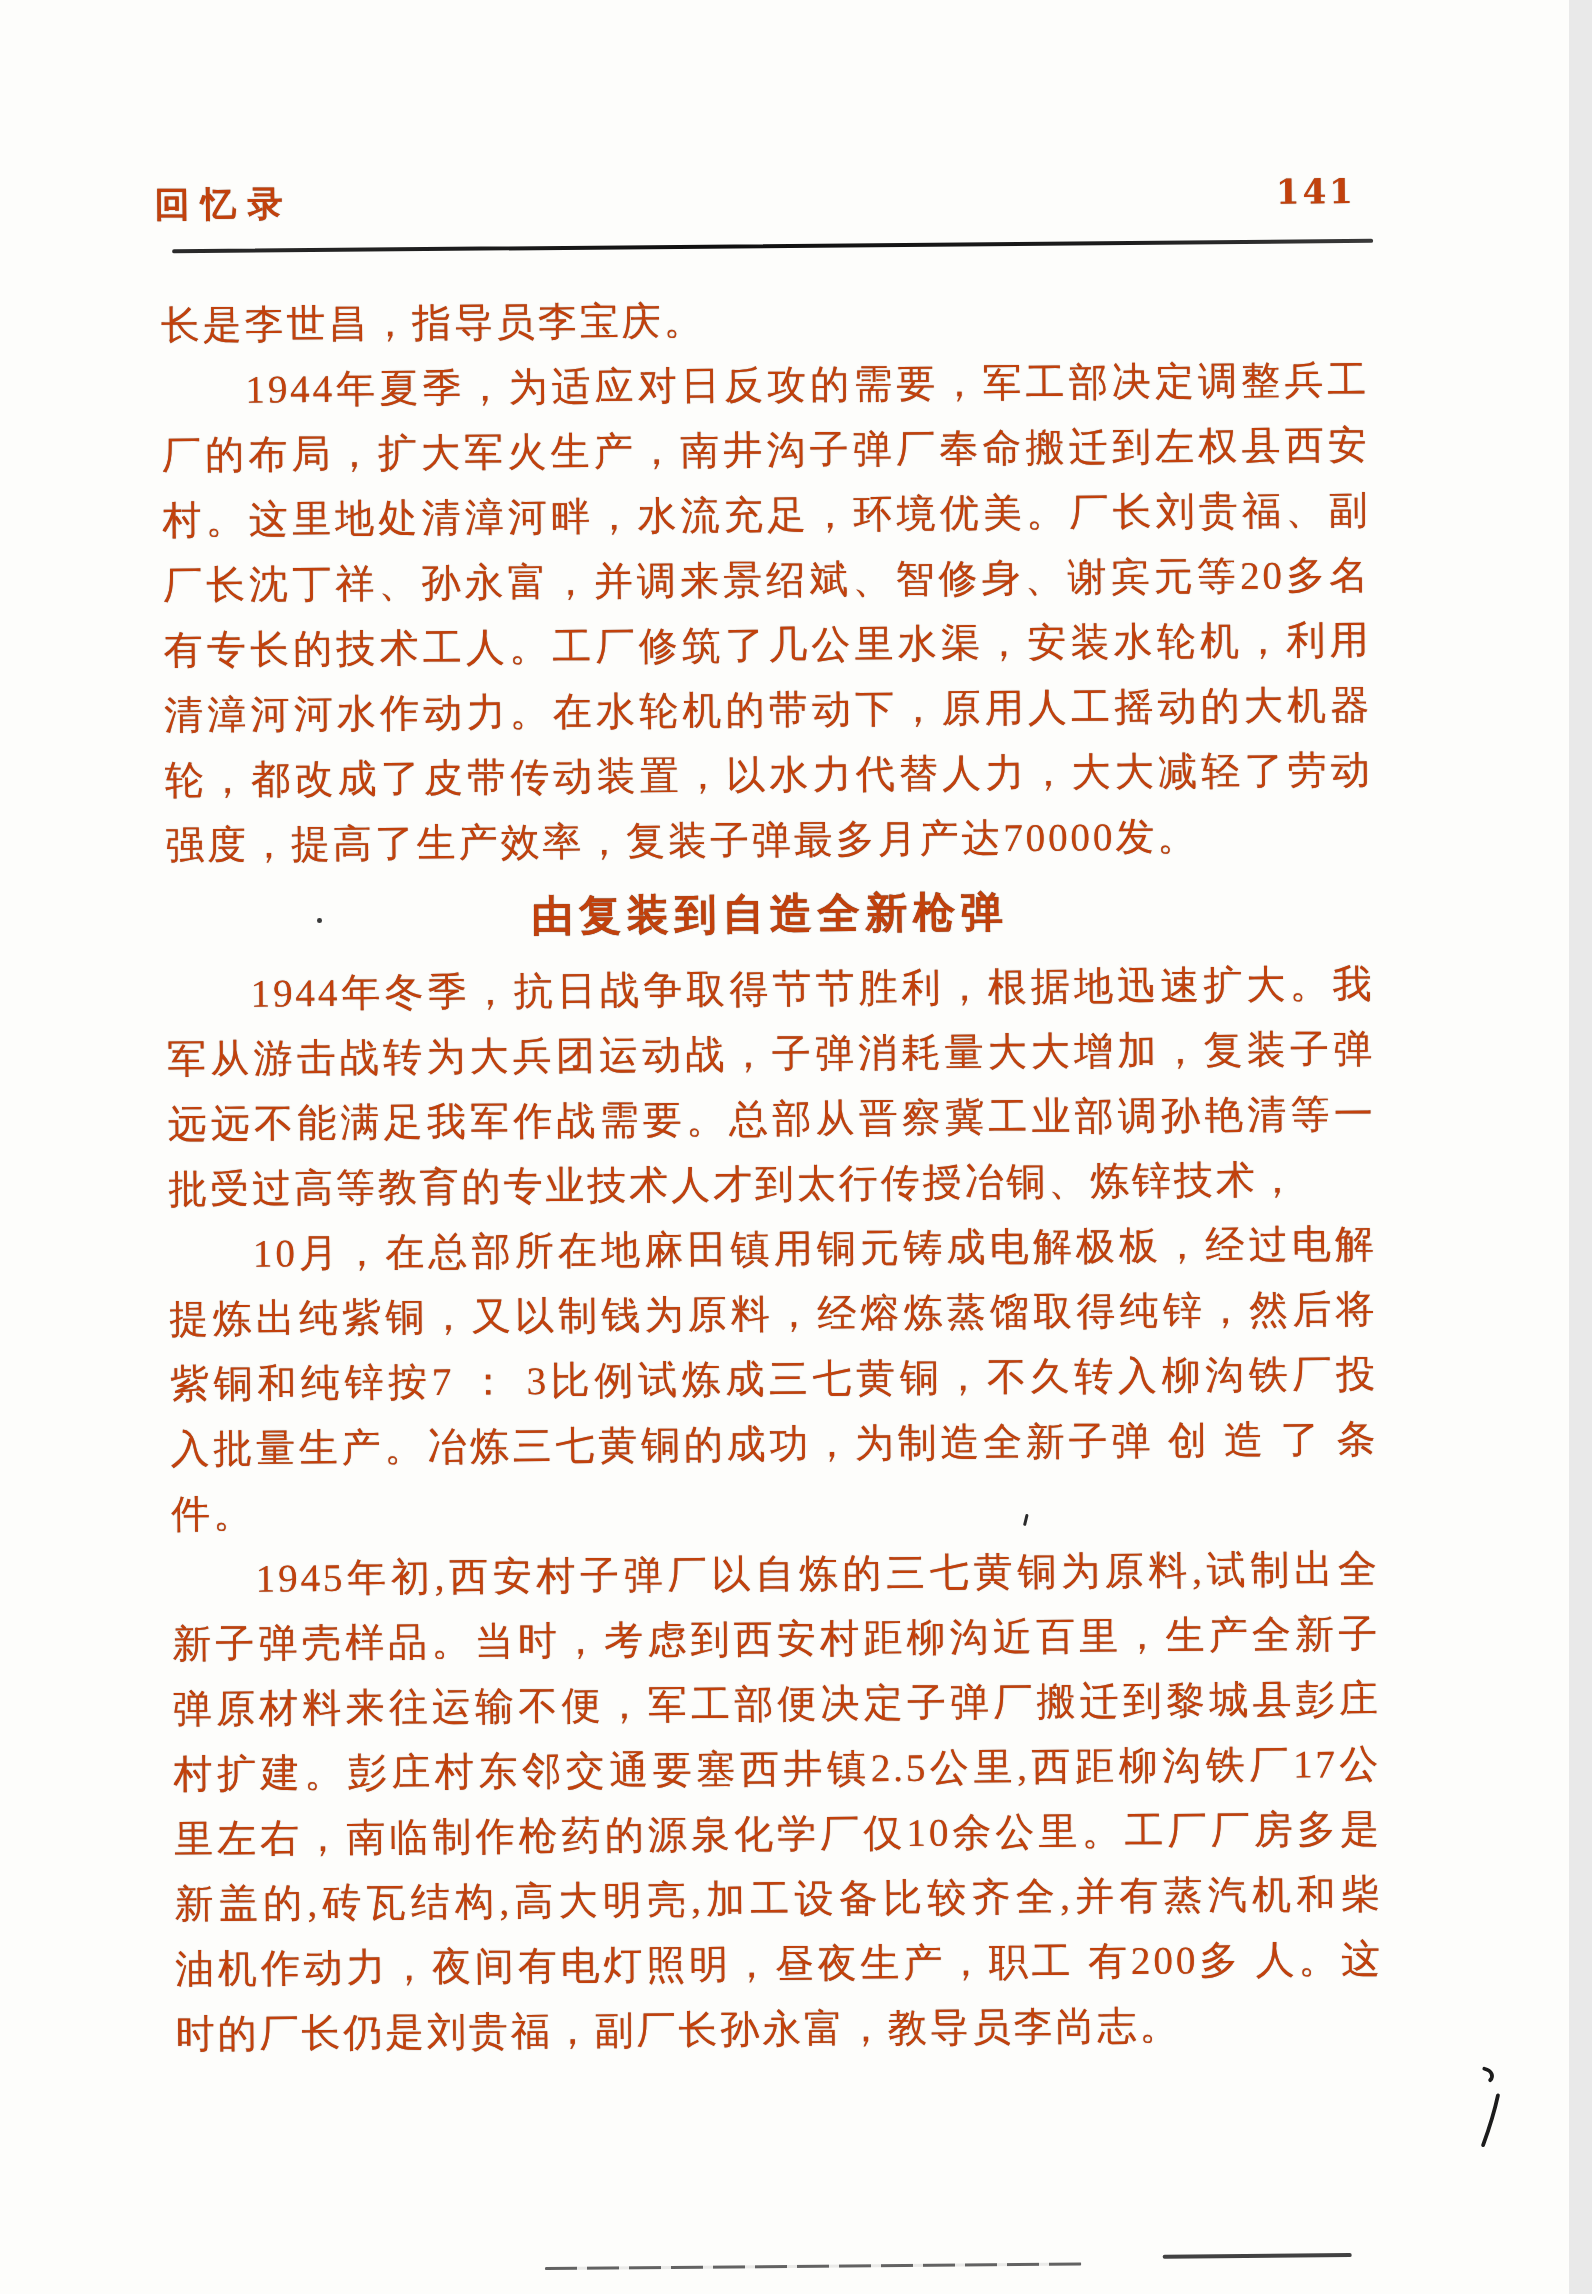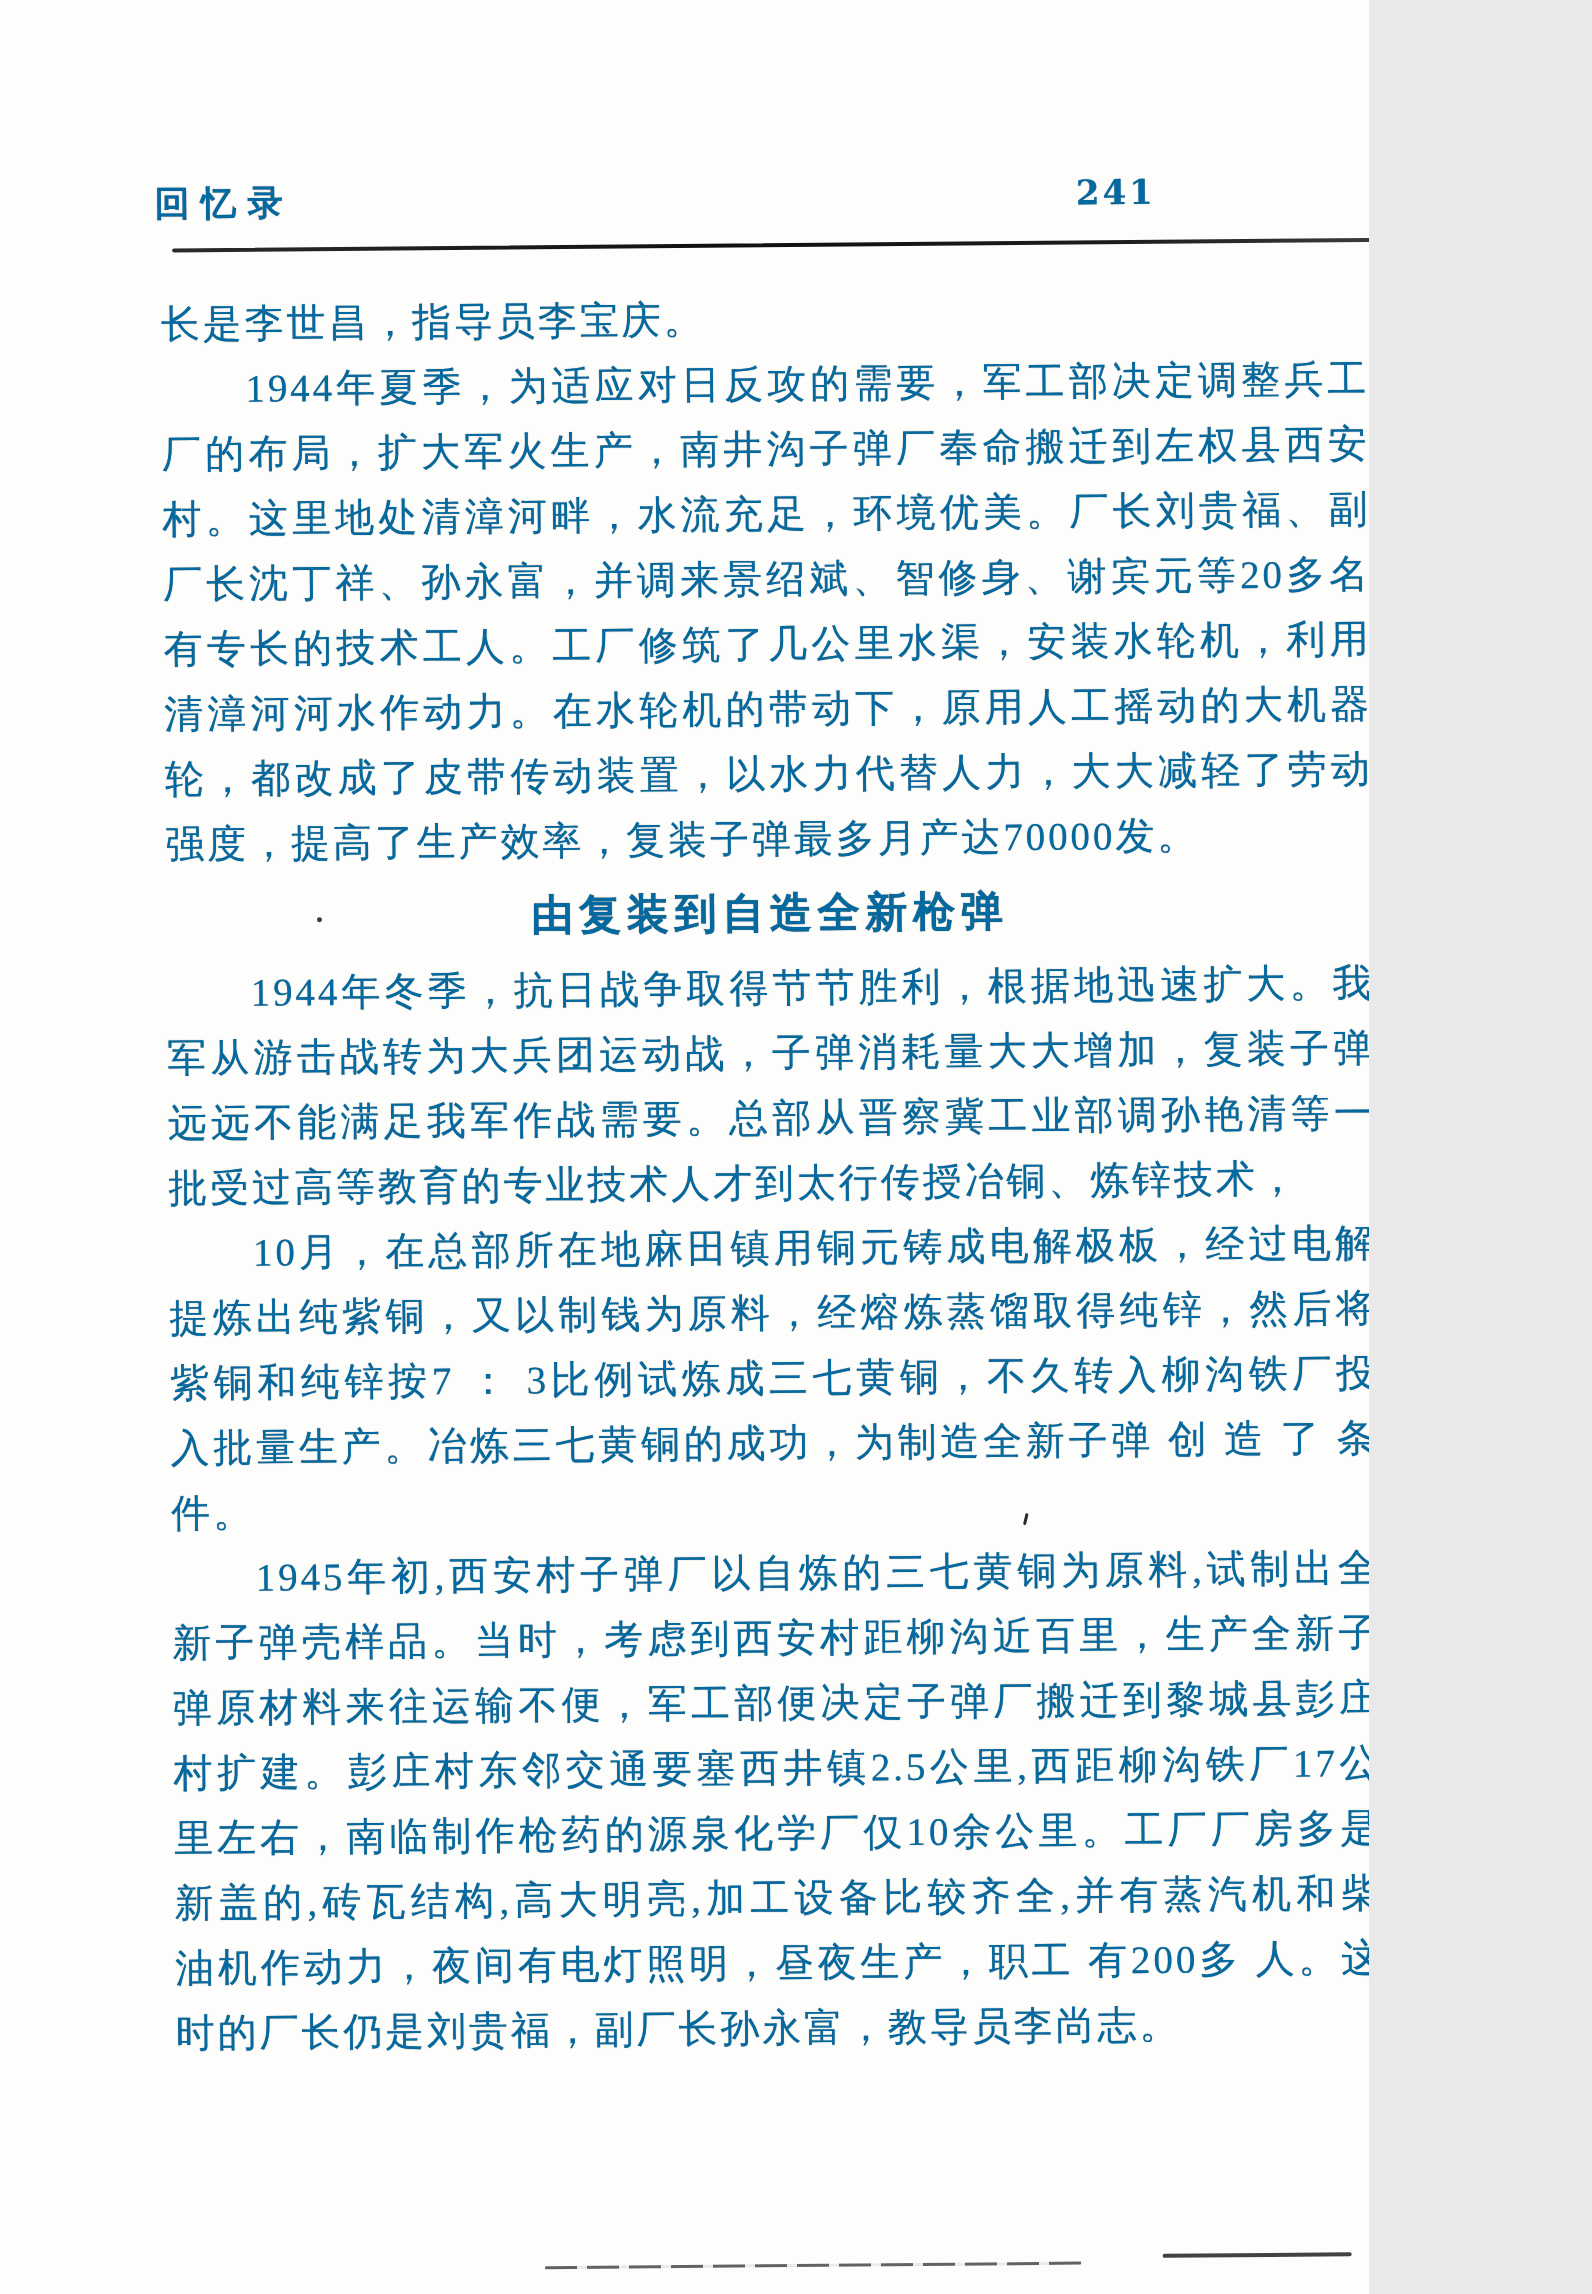--- a/index.html
+++ b/index.html
@@ -1,21 +1,21 @@
 <!DOCTYPE html>
 <html><head>
 <meta charset="utf-8">
 <style>
   html,body{margin:0;padding:0;background:#e9e9e9;}
   .page{
     position:relative;
-    width:1369px;height:2294px;
+    width:1569px;height:2294px;
     background:#fdfdfb;
     overflow:hidden;
-    color:#0369a1;
+    color:#c2410c;
   }
   .skew{
     position:absolute;inset:0;
     transform:rotate(-0.5deg);
     transform-origin:50% 50%;
   }
   .header{
     position:absolute;top:176px;left:163px;right:205px;
     display:flex;justify-content:space-between;align-items:flex-start;
   }
@@ -67,21 +67,21 @@
   .faint-line-b{position:absolute;left:1153px;top:2258px;width:189px;height:3.8px;border-radius:1.9px;background:#2e2e2e;opacity:.9;}
 </style>
 </head>
 <body>
 
 <div class="page">
   <div class="skew">
 
     <div class="header">
       <span class="running-title">回忆录</span>
-      <span class="page-number">241</span>
+      <span class="page-number">141</span>
     </div>
 
     <div class="rule"></div>
 
     <div class="body">
       <div class="line end">长是李世昌，指导员李宝庆。</div>
       <div class="line indent">1944年夏季，为适应对日反攻的需要，军工部决定调整兵工</div>
       <div class="line">厂的布局，扩大军火生产，南井沟子弹厂奉命搬迁到左权县西安</div>
       <div class="line">村。这里地处清漳河畔，水流充足，环境优美。厂长刘贵福、副</div>
       <div class="line">厂长沈丁祥、孙永富，并调来景绍斌、智修身、谢宾元等20多名</div>

